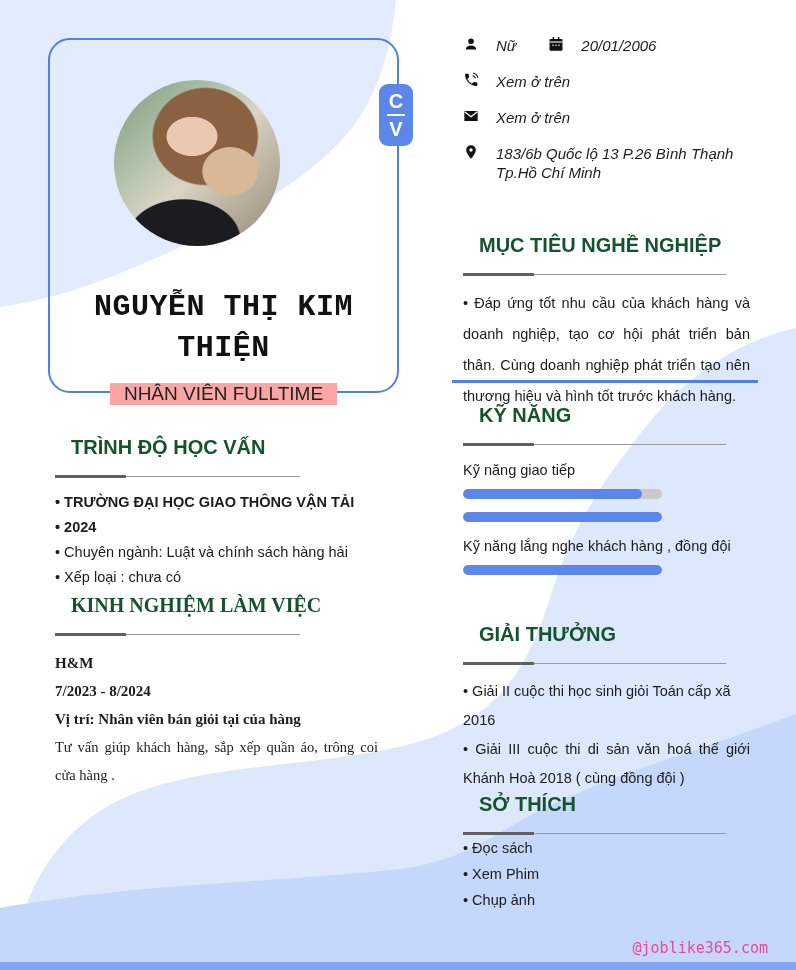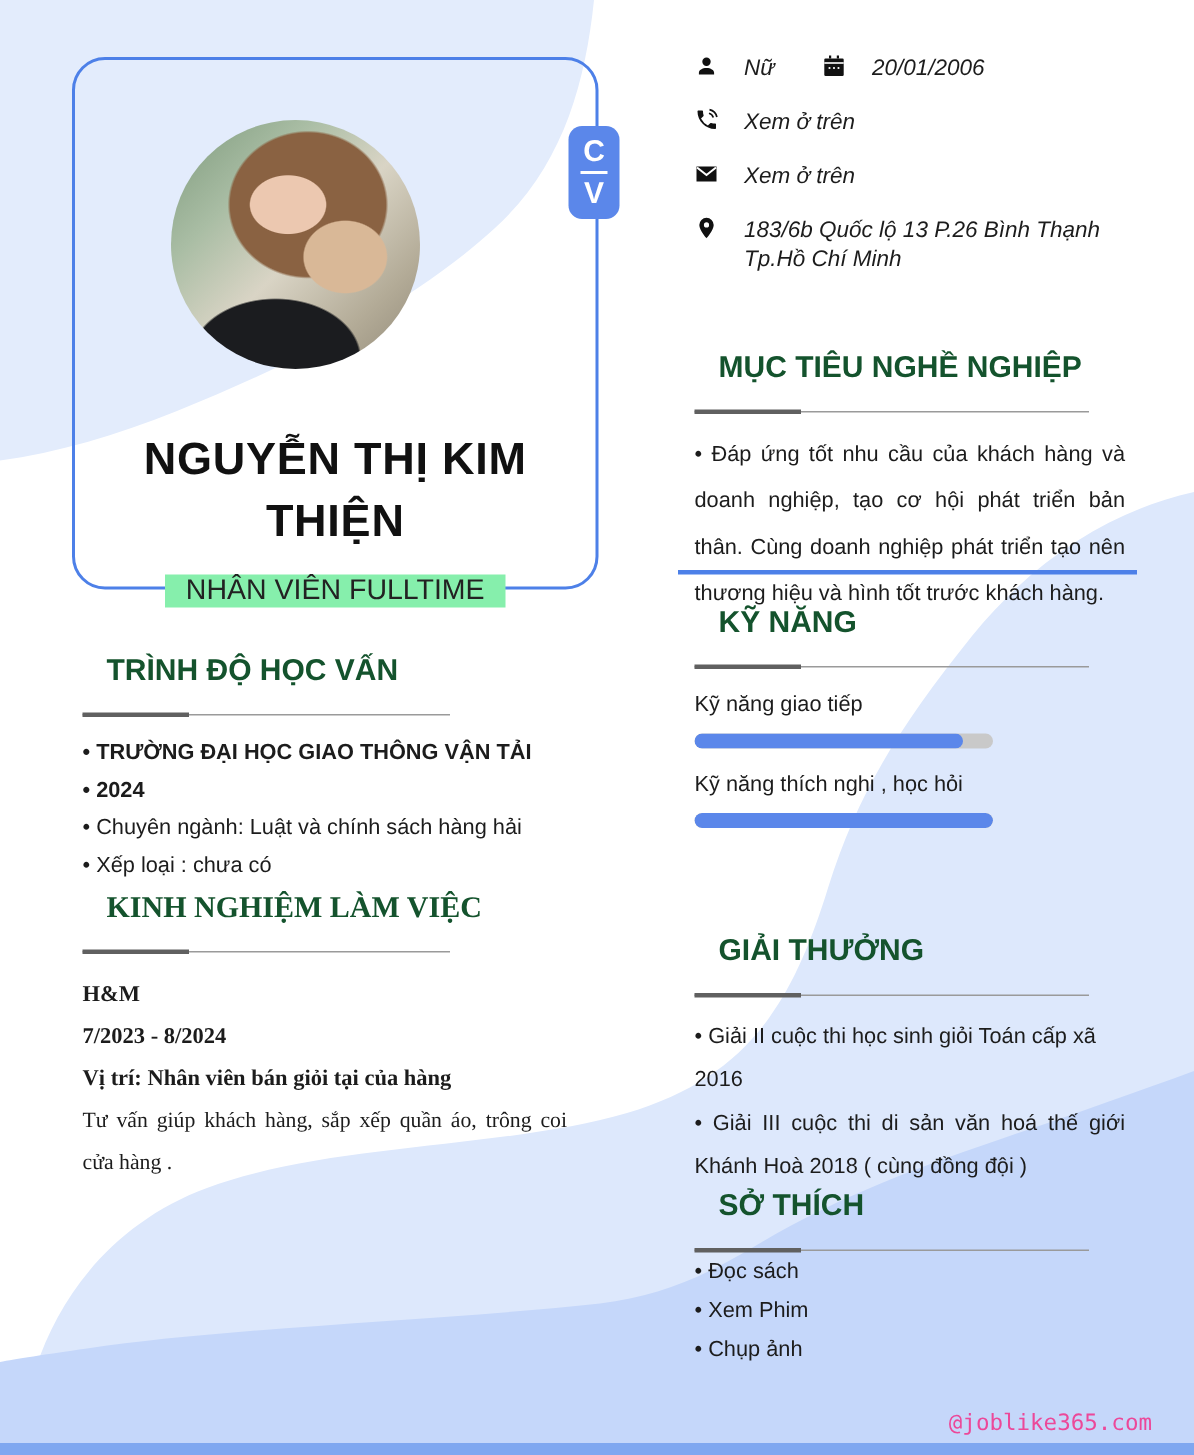--- a/index.html
+++ b/index.html
@@ -25,27 +25,27 @@
       linear-gradient(135deg,#7d9a7c 0%,#a9bda4 28%,#d9d4c5 52%,#b3ab97 78%,#8f8776 100%);
   }
   .cv-badge{
     position:absolute;left:329px;top:44px;width:34px;height:62px;border-radius:9px;
     background:#5b87ea;color:#fff;display:flex;flex-direction:column;align-items:center;
     justify-content:center;font-size:20px;font-weight:700;line-height:1.1;
   }
   .cv-badge .sep{width:18px;height:2px;background:#fff;margin:2px 0;}
   .name{
     position:absolute;left:10px;right:10px;top:247px;text-align:center;
-    font-size:30px;font-weight:800;color:#111;line-height:1.35;letter-spacing:.5px;
+    font-size:30px;font-weight:800;color:#111;line-height:1.35;letter-spacing:.5px;font-family:Liberation Mono, monospace;
   }
   .subtitle{
     position:absolute;left:0;right:0;bottom:-14px;text-align:center;
   }
   .subtitle span{
-    display:inline-block;background:#86efac;padding:0 14px;font-size:19px;color:#222;
+    display:inline-block;background:#fca5a5;padding:0 14px;font-size:19px;color:#222;
   }
 
   
   .sec-title{font-size:20px;font-weight:700;color:#14532d;margin:16px;}
   .rule{position:relative;height:3px;margin-top:7px;}
   .rule::after{content:"";position:absolute;left:0;right:0;top:1px;height:1px;background:#9a9a9a;}
   .rule::before{content:"";position:absolute;left:0;top:0;height:3px;width:71px;background:#606060;z-index:1;}
 
   
   .col-left{position:absolute;left:55px;width:323px;}
@@ -180,21 +180,26 @@
     <div class="col-right" id="skills">
       <h2 class="sec-title">KỸ NĂNG</h2>
       <div class="rule"></div>
       <div class="skill">
         <div class="skill-label">Kỹ năng giao tiếp</div>
         <div class="bar">
           <div class="bar-fill" style="width: 90%;"></div>
         </div>
       </div>
       <div class="skill">
-        <div class="skill-label">Kỹ năng thích nghi , học hỏi</div>
+        <div class="bar">
+          <div class="bar-fill" style="width: 100%;"></div>
+        </div>
+      </div>
+      <div class="skill">
+        <div class="skill-label">Kỹ năng lắng nghe khách hàng , đồng đội</div>
         <div class="bar">
           <div class="bar-fill" style="width: 100%;"></div>
         </div>
       </div>
     </div>
 
     <div class="col-right" id="awards">
       <h2 class="sec-title">GIẢI THƯỞNG</h2>
       <div class="rule"></div>
       <div class="award-list">

